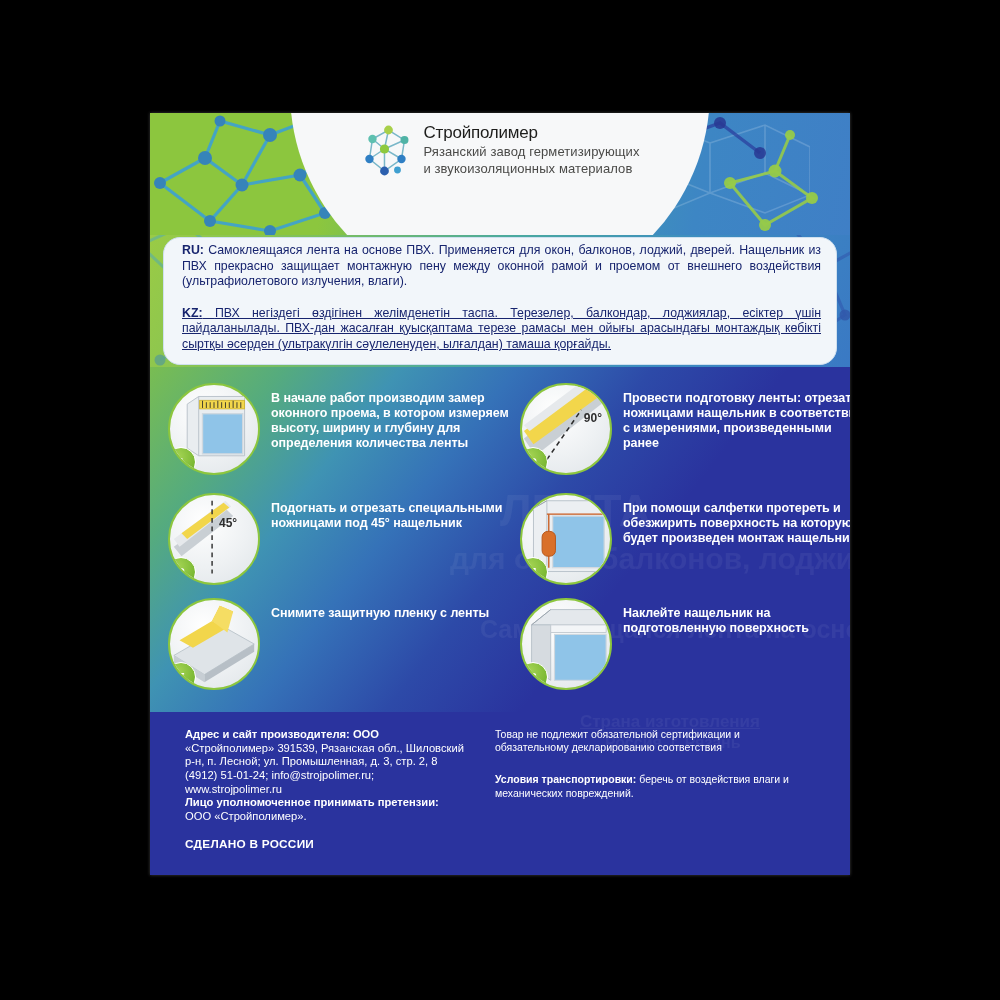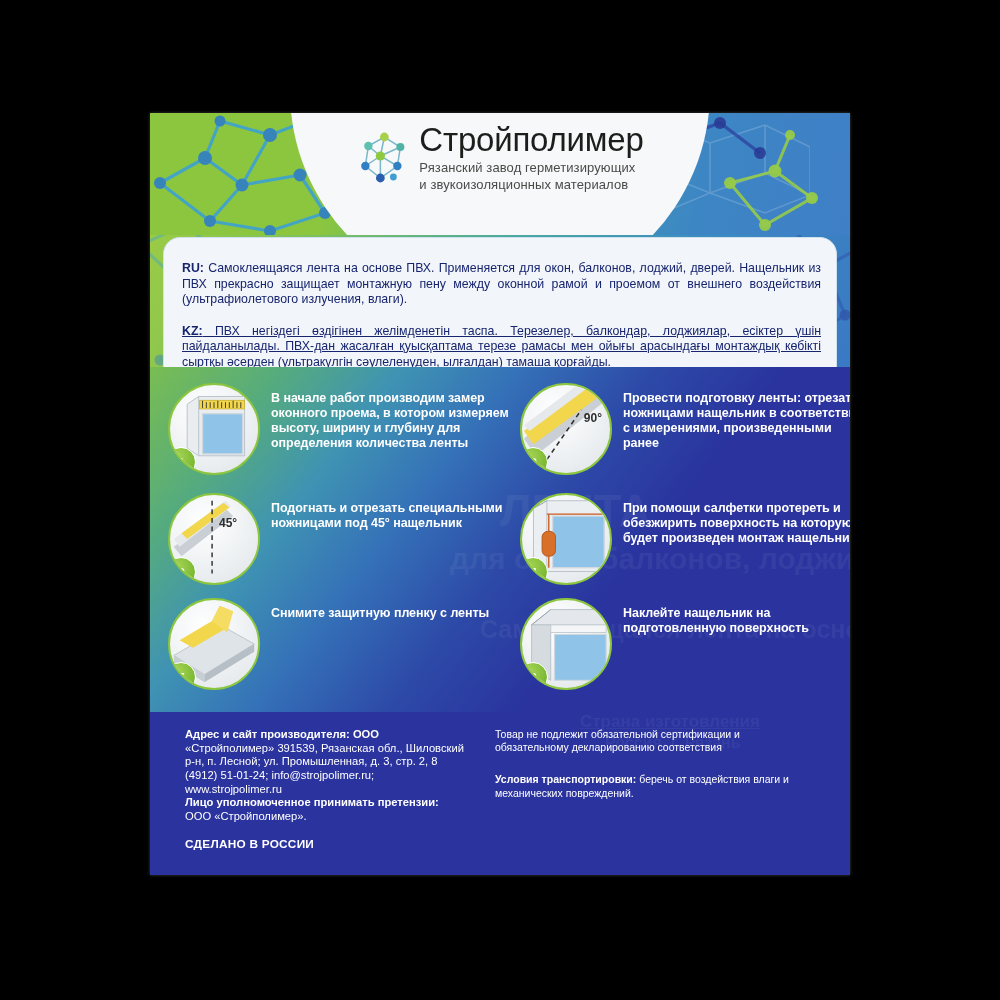--- a/index.html
+++ b/index.html
@@ -36,21 +36,21 @@
     width: 420px; height: 420px; border-radius: 50%;
     background: #f7f8f9;
   }
   .logo-wrap {
     position: absolute; left: 50%; top: 10px; transform: translateX(-50%);
     display: flex; align-items: center; gap: 7px; white-space: nowrap;
   }
   .logo-mark { width: 56px; height: 56px; flex: none; }
   .logo-text { display: flex; flex-direction: column; }
   .logo-title {
-    font-size: 33px; font-weight: 400; color: #1d1d1b; line-height: 1.05;
+    font-size: 17px; font-weight: 400; color: #1d1d1b; line-height: 1.05;
     letter-spacing: -.2px;
   }
   .logo-sub1, .logo-sub2 {
     font-size: 13px; color: #4a4a48; line-height: 1.3; letter-spacing: .1px;
   }
   .logo-sub1 { margin-top: 2px; }
 
   
   .desc-band {
     position: absolute; left: 0; top: 122px; width: 100%; height: 132px;
@@ -58,21 +58,21 @@
     overflow: hidden;
   }
   .desc-band .mol { position: absolute; top: -30px; height: 190px; opacity: .5; }
   .desc-band .molL { left: -20px; width: 230px; }
   .desc-band .molR { right: -20px; width: 230px; }
   .desc-box {
     position: absolute; left: 13px; top: 124px; width: 674px;
     background: #f2f6fa;
     border: 1.6px solid #cfe0ef;
     border-radius: 17px;
-    padding: 23px 15px 11px 18px;
+    padding: 5px 15px 11px 18px;
   }
   .desc-p {
     font-size: 12.35px; line-height: 1.265; color: #17246e;
     text-align: justify; text-justify: inter-word;
   }
   .desc-p b { font-weight: 700; }
   .desc-p.kz { margin-top: 16px; text-decoration: underline; }
 
   
   .steps-area {

